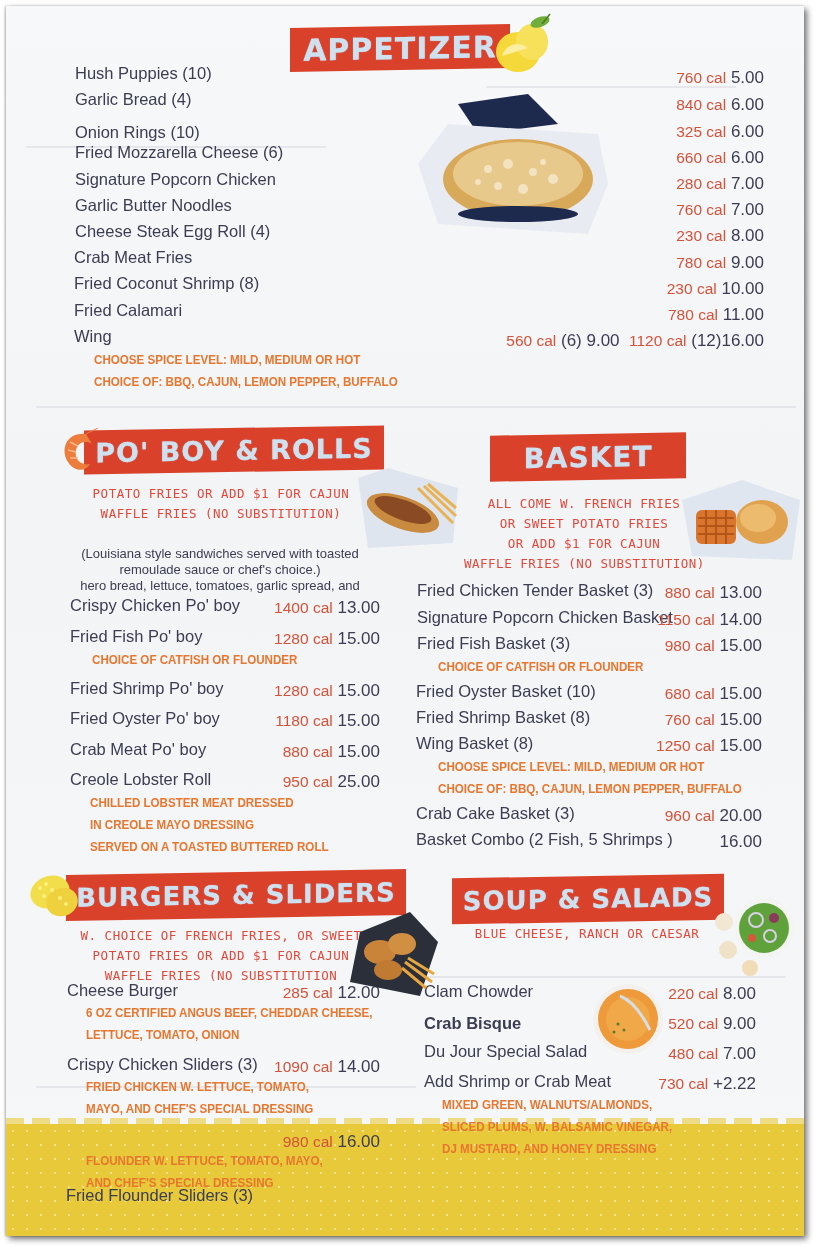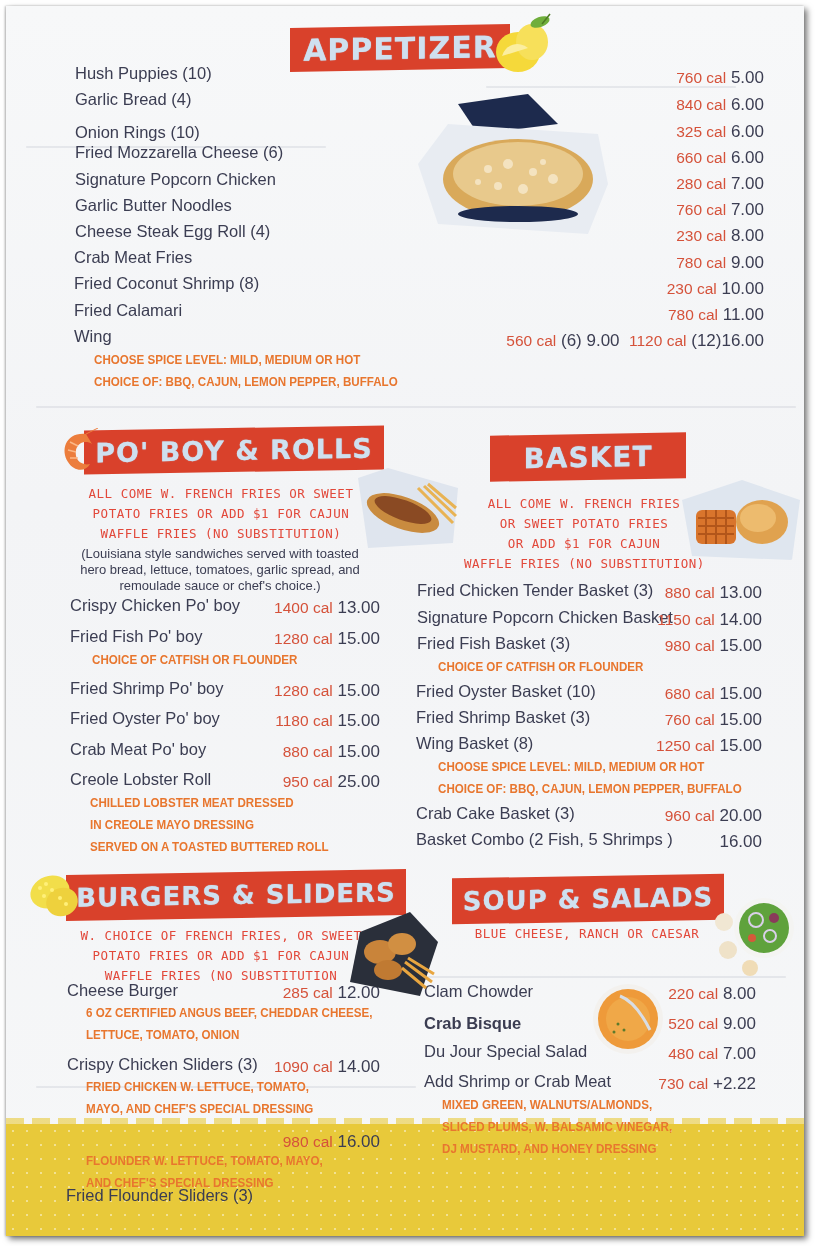--- a/index.html
+++ b/index.html
@@ -140,28 +140,27 @@
     <line x1="30" y1="6" x2="42" y2="0" stroke="#ec7d3c" stroke-width="1"></line>
   </svg>
   <svg class="food-img" style="left:352px;top:462px;" width="100" height="80" viewBox="0 0 100 80">
     <polygon points="0,10 30,0 100,20 95,75 10,80" fill="#dfe5ee"></polygon>
     <ellipse cx="45" cy="45" rx="38" ry="16" fill="#c98b3f" transform="rotate(20 45 45)"></ellipse>
     <ellipse cx="45" cy="42" rx="30" ry="10" fill="#8a4a23" transform="rotate(20 45 42)"></ellipse>
     <path d="M60 20 L95 55 M66 18 L98 48 M70 16 L98 40" stroke="#e8b354" stroke-width="3"></path>
   </svg>
 
   <div class="hand" style="left:70px;top:478px;width:290px;">
-    <div>ALL COME W. FRENCH FRIES OR SWEET</div>
     <div>POTATO FRIES OR ADD $1 FOR CAJUN</div>
     <div>WAFFLE FRIES (NO SUBSTITUTION)</div>
   </div>
   <div class="desc" style="left:64px;top:540px;width:300px;">
     <div>(Louisiana style sandwiches served with toasted</div>
+    <div>remoulade sauce or chef's choice.)</div>
     <div>hero bread, lettuce, tomatoes, garlic spread, and</div>
-    <div>remoulade sauce or chef's choice.)</div>
   </div>
 
   <div>
     <div class="item" style="left:64px;top:590px;">Crispy Chicken Po' boy</div>
     <div class="item" style="left:64px;top:621px;">Fried Fish Po' boy</div>
     <div class="note" style="left:86px;top:646px;">CHOICE OF CATFISH OR FLOUNDER</div>
     <div class="item" style="left:64px;top:673px;">Fried Shrimp Po' boy</div>
     <div class="item" style="left:64px;top:703px;">Fried Oyster Po' boy</div>
     <div class="item" style="left:64px;top:734px;">Crab Meat Po' boy</div>
     <div class="item" style="left:64px;top:764px;">Creole Lobster Roll</div>
@@ -196,21 +195,21 @@
     <div>OR ADD $1 FOR CAJUN</div>
     <div>WAFFLE FRIES (NO SUBSTITUTION)</div>
   </div>
 
   <div>
     <div class="item" style="left:411px;top:575px;">Fried Chicken Tender Basket (3)</div>
     <div class="item" style="left:411px;top:602px;">Signature Popcorn Chicken Basket</div>
     <div class="item" style="left:411px;top:628px;">Fried Fish Basket (3)</div>
     <div class="note" style="left:432px;top:653px;">CHOICE OF CATFISH OR FLOUNDER</div>
     <div class="item" style="left:410px;top:676px;">Fried Oyster Basket (10)</div>
-    <div class="item" style="left:410px;top:702px;">Fried Shrimp Basket (3)</div>
+    <div class="item" style="left:410px;top:702px;">Fried Shrimp Basket (8)</div>
     <div class="item" style="left:410px;top:728px;">Wing Basket (8)</div>
     <div class="note" style="left:432px;top:753px;">CHOOSE SPICE LEVEL: MILD, MEDIUM OR HOT</div>
     <div class="note" style="left:432px;top:775px;">CHOICE OF: BBQ, CAJUN, LEMON PEPPER, BUFFALO</div>
     <div class="item" style="left:410px;top:798px;">Crab Cake Basket (3)</div>
     <div class="item" style="left:410px;top:824px;">Basket Combo (2 Fish, 5 Shrimps )</div>
 
     <div class="price" style="right:42px;top:577px;"><span class="cal">880 cal</span> <span>13.00</span></div>
     <div class="price" style="right:42px;top:604px;"><span class="cal">1150 cal</span> <span>14.00</span></div>
     <div class="price" style="right:42px;top:630px;"><span class="cal">980 cal</span> <span>15.00</span></div>
     <div class="price" style="right:42px;top:678px;"><span class="cal">680 cal</span> <span>15.00</span></div>

